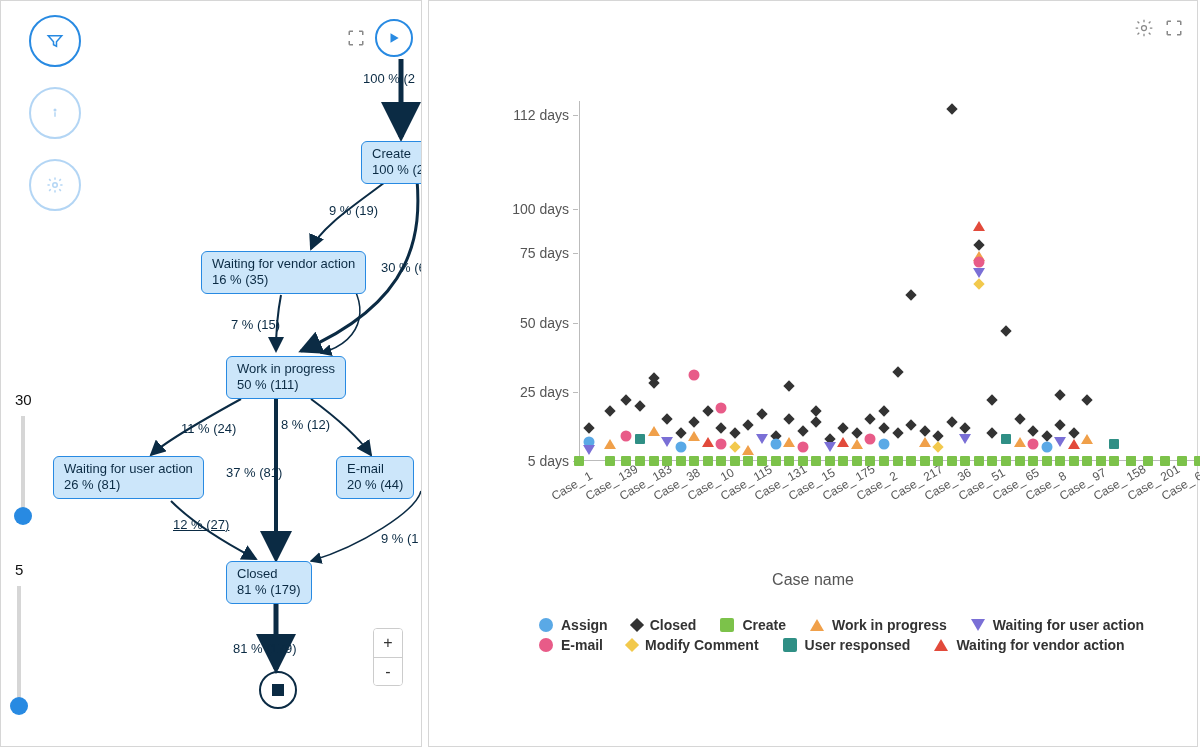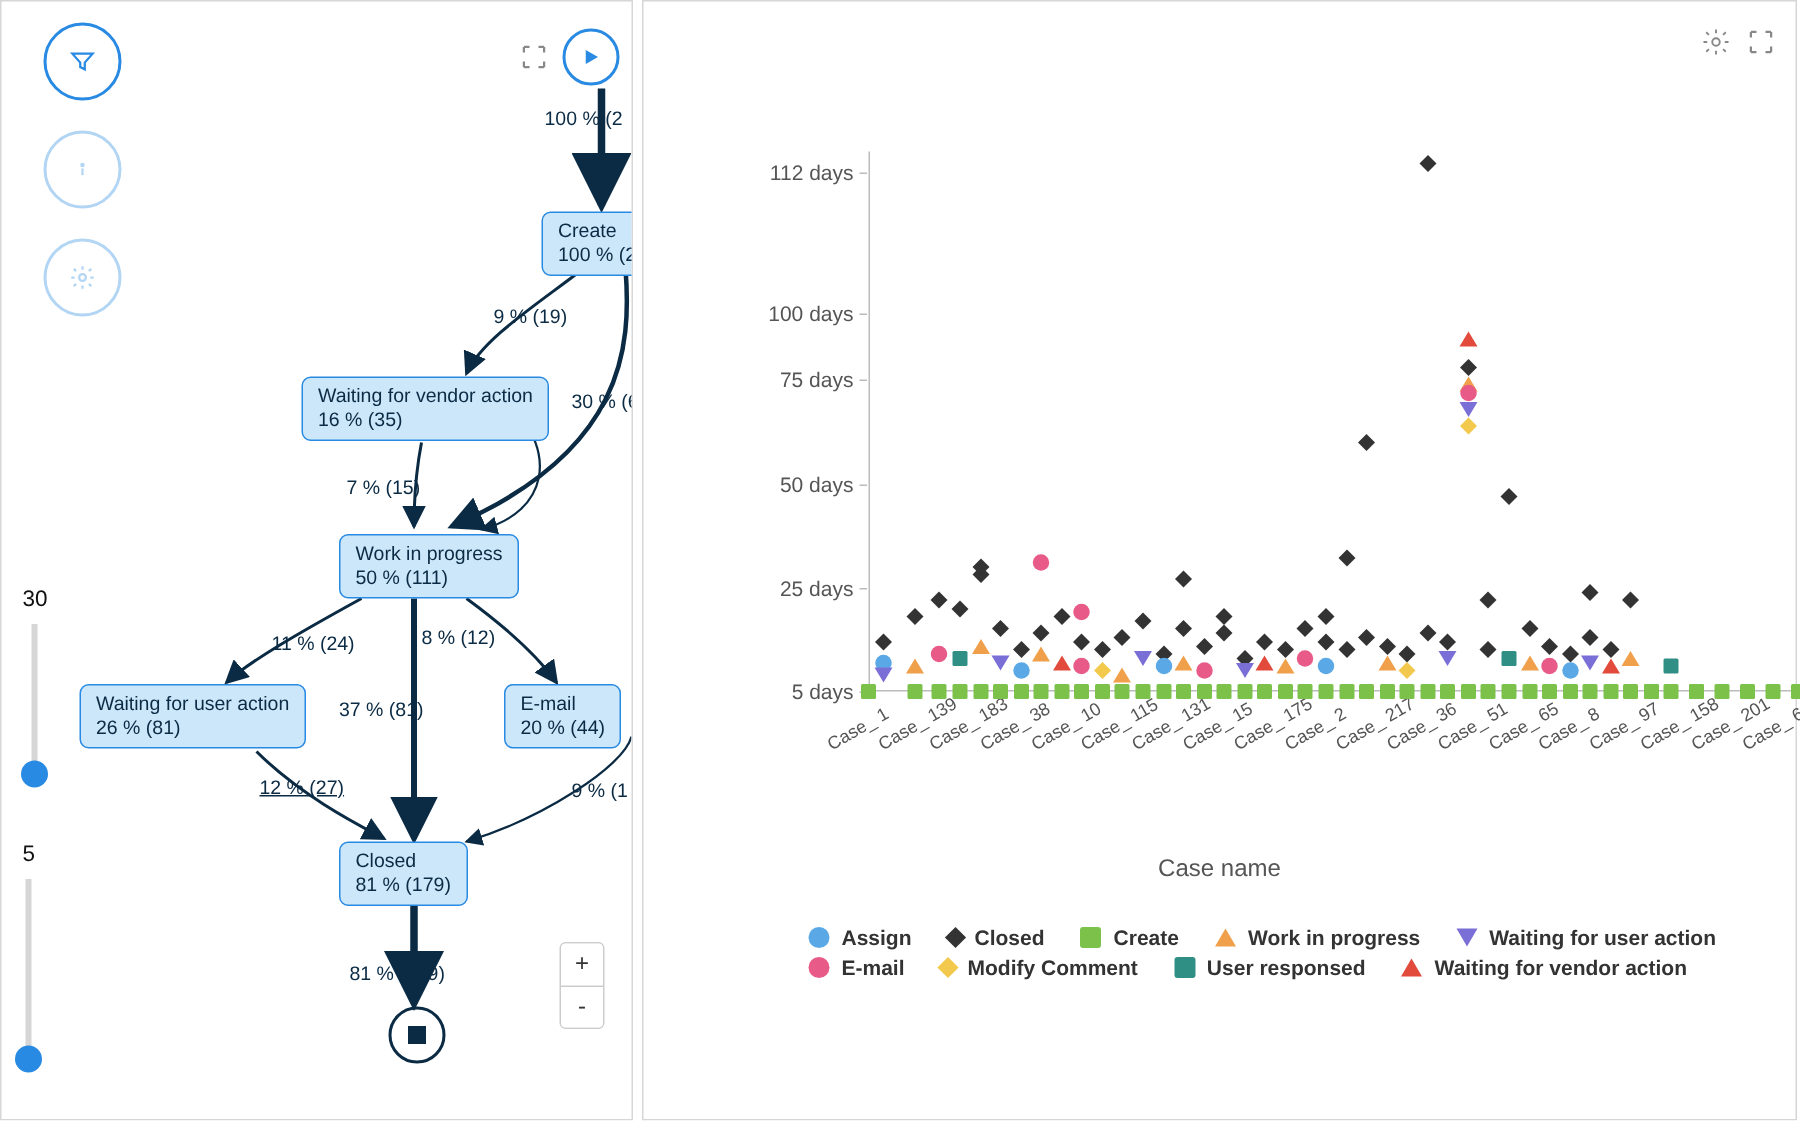--- a/index.html
+++ b/index.html
@@ -405,21 +405,21 @@
       </div>
 
       <div class="edge-label" style="left:328px; top:202px;">9 % (19)</div>
       <div class="edge-label" style="left:380px; top:259px;">30 % (6</div>
       <div class="edge-label" style="left:230px; top:316px;">7 % (15)</div>
       <div class="edge-label" style="left:180px; top:420px;">11 % (24)</div>
       <div class="edge-label" style="left:280px; top:416px;">8 % (12)</div>
       <div class="edge-label" style="left:225px; top:464px;">37 % (81)</div>
       <div class="edge-label" style="left:172px; top:516px;text-decoration:underline;">12 % (27)</div>
       <div class="edge-label" style="left:232px; top:640px;">81 % (179)</div>
-      <div class="edge-label" style="left:380px; top:518px;">9 % (1</div>
+      <div class="edge-label" style="left:380px; top:530px;">9 % (1</div>
     </div>
 
     <div class="zoom-box">
       <button>+</button>
       <button>-</button>
     </div>
 
   </div>
 
   <div class="right-panel">

